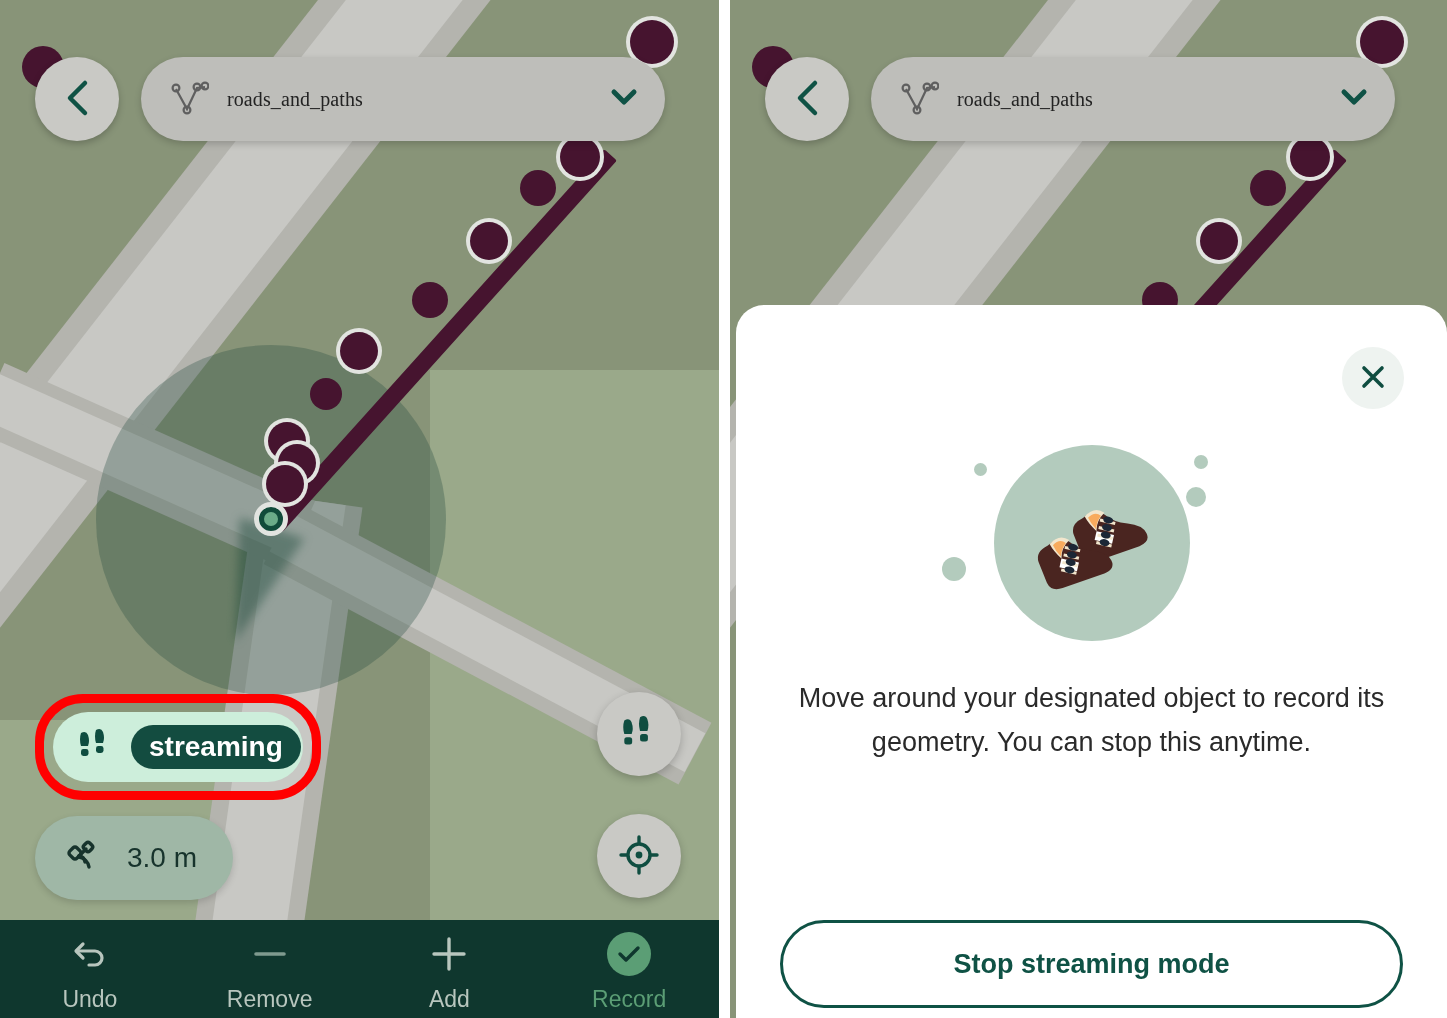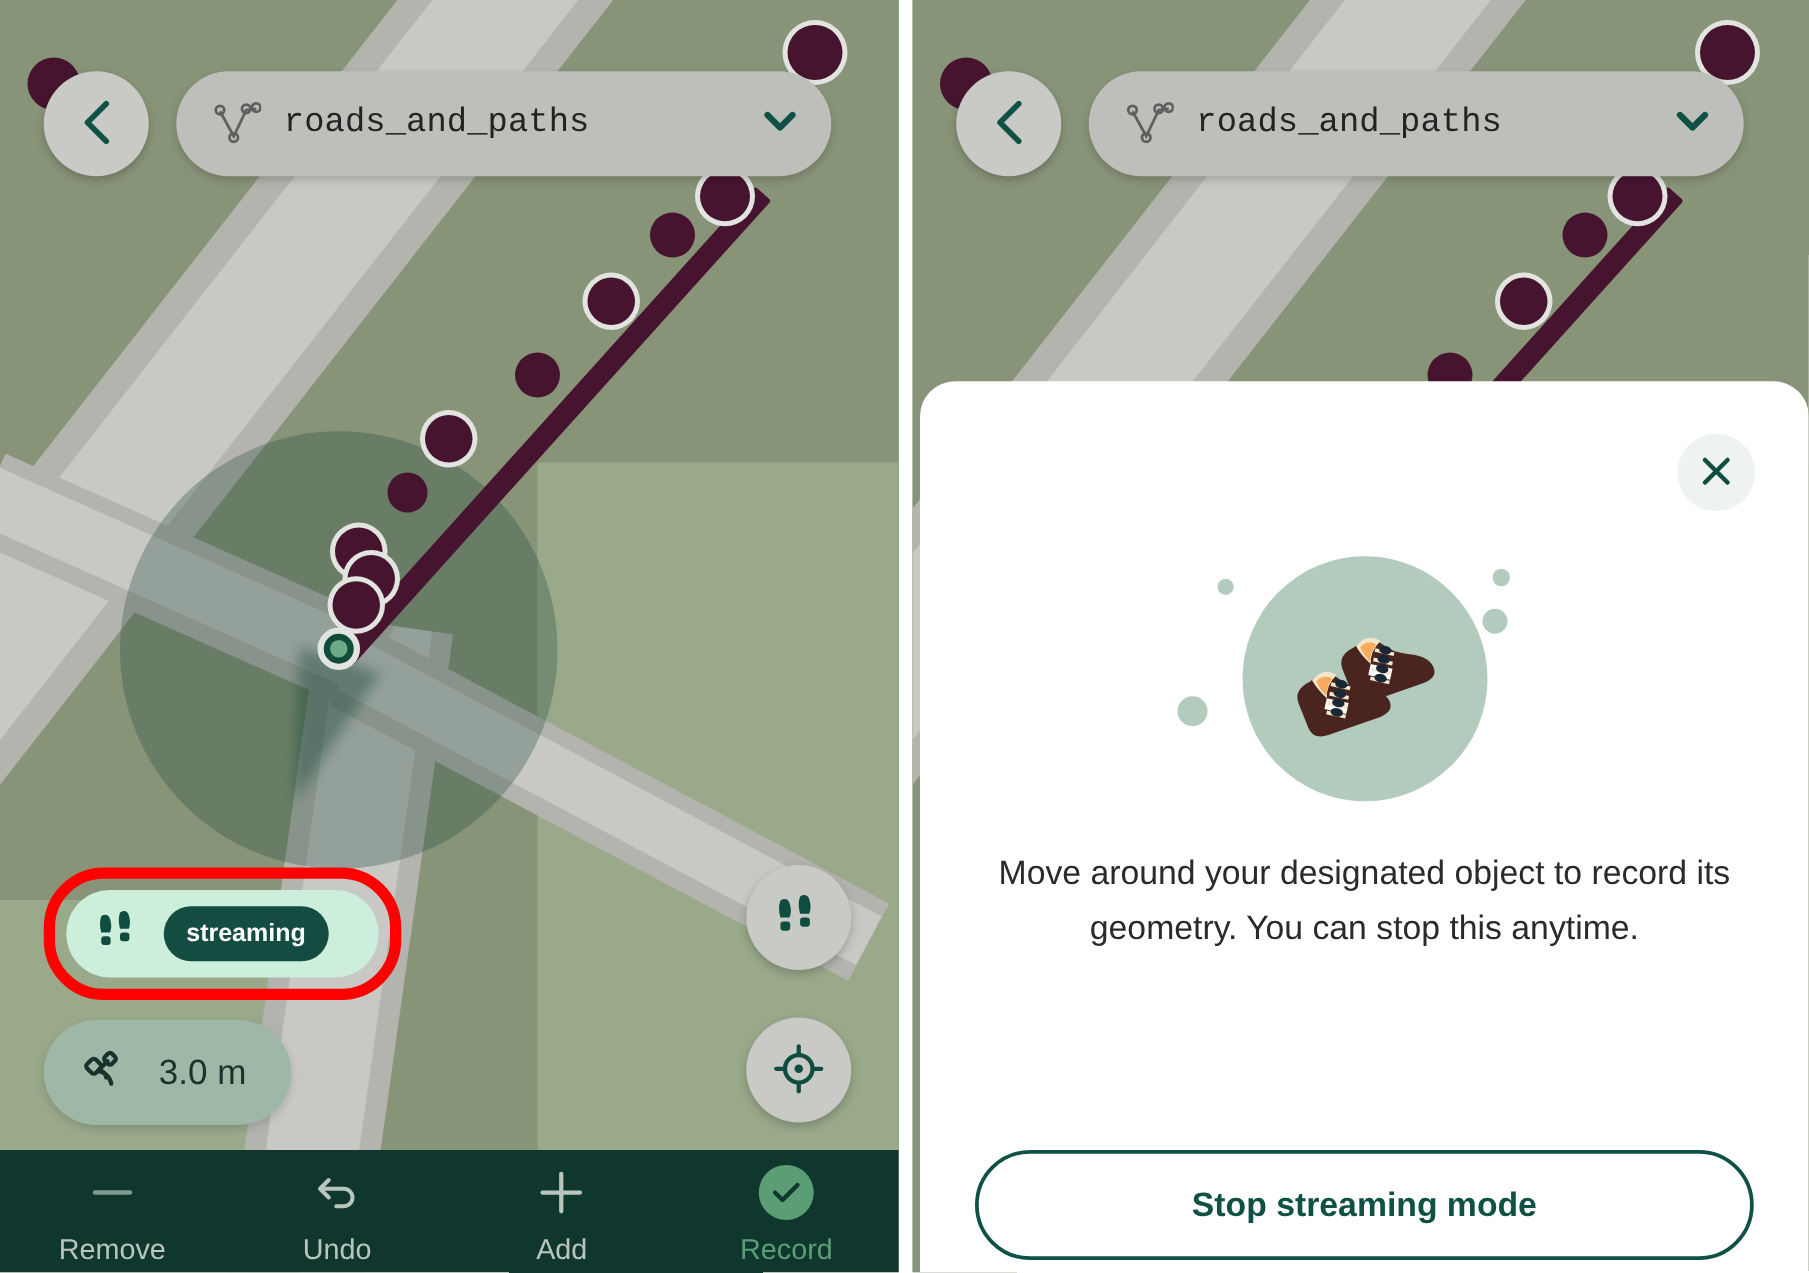--- a/index.html
+++ b/index.html
@@ -79,43 +79,43 @@
   }
   .layer-select {
     width: 524px; height: 84px; border-radius: 42px;
     background: #bebeba;
     display: flex; align-items: center; gap: 18px;
     padding: 0 26px 0 28px;
     box-shadow: 0 3px 7px rgba(0,0,0,.18);
     cursor: pointer;
   }
   .layer-name {
-    flex: 1; font-size: 27px; color: #232323; letter-spacing: .1px;
-    font-family: Liberation Mono, monospace;
+    flex: 1; font-size: 20px; color: #232323; letter-spacing: .1px;
+    font-family: Liberation Serif, serif;
   }
 
   
   .status-stack {
     position: absolute; left: 35px; bottom: 118px; z-index: 25;
     display: flex; flex-direction: column; gap: 16px; align-items: flex-start;
   }
   .streaming-wrap {
     position: relative; padding: 9px;
     border: 9px solid #ff0000; border-radius: 48px;
     background: transparent;
   }
   .streaming-pill {
     width: 250px; height: 70px; border-radius: 35px;
     background: #cdeedb;
     display: flex; align-items: center; gap: 16px;
     padding-left: 22px;
   }
   .streaming-badge {
     height: 44px; border-radius: 22px; background: #134c40;
-    color: #ffffff; font-size: 20px; font-weight: bold;
+    color: #ffffff; font-size: 28px; font-weight: bold;
     display: flex; align-items: center; padding: 0 18px;
   }
   .gps-pill {
     width: 198px; height: 84px; border-radius: 42px;
     background: #9fb7a6;
     display: flex; align-items: center; gap: 22px; padding-left: 30px;
     box-shadow: 0 3px 7px rgba(0,0,0,.15);
   }
   .gps-value { font-size: 28px; color: #17332c; }
 
@@ -318,34 +318,34 @@
                 <path d="M34 22 h6"></path>
             </g>
           </svg>
         </span>
       </button>
     </div>
 
     <div class="bottom-nav">
       <div class="nav-item">
         <span class="nav-icon">
-          <svg width="40" height="32" viewBox="0 0 40 32">
-              <path d="M6 16 H34" stroke="#7f9a8f" stroke-width="3.6" stroke-linecap="round"></path>
-            </svg>
-        </span>
-        <span class="nav-label">Remove</span>
-      </div>
-      <div class="nav-item">
-        <span class="nav-icon">
           <svg width="38" height="32" viewBox="0 0 38 32">
               <path d="M6 13 H24 a7 7 0 0 1 0 14 H18" stroke="#b8c6be" stroke-width="3.2" fill="none" stroke-linecap="round"></path>
               <path d="M12 6 L5 13 L12 20" stroke="#b8c6be" stroke-width="3.2" fill="none" stroke-linecap="round" stroke-linejoin="round"></path>
             </svg>
         </span>
         <span class="nav-label">Undo</span>
+      </div>
+      <div class="nav-item">
+        <span class="nav-icon">
+          <svg width="40" height="32" viewBox="0 0 40 32">
+              <path d="M6 16 H34" stroke="#7f9a8f" stroke-width="3.6" stroke-linecap="round"></path>
+            </svg>
+        </span>
+        <span class="nav-label">Remove</span>
       </div>
       <div class="nav-item">
         <span class="nav-icon">
           <svg width="40" height="40" viewBox="0 0 40 40">
               <path d="M20 5 V35 M5 20 H35" stroke="#b8c6be" stroke-width="3.4" stroke-linecap="round"></path>
             </svg>
         </span>
         <span class="nav-label">Add</span>
       </div>
       <div class="nav-item active">

